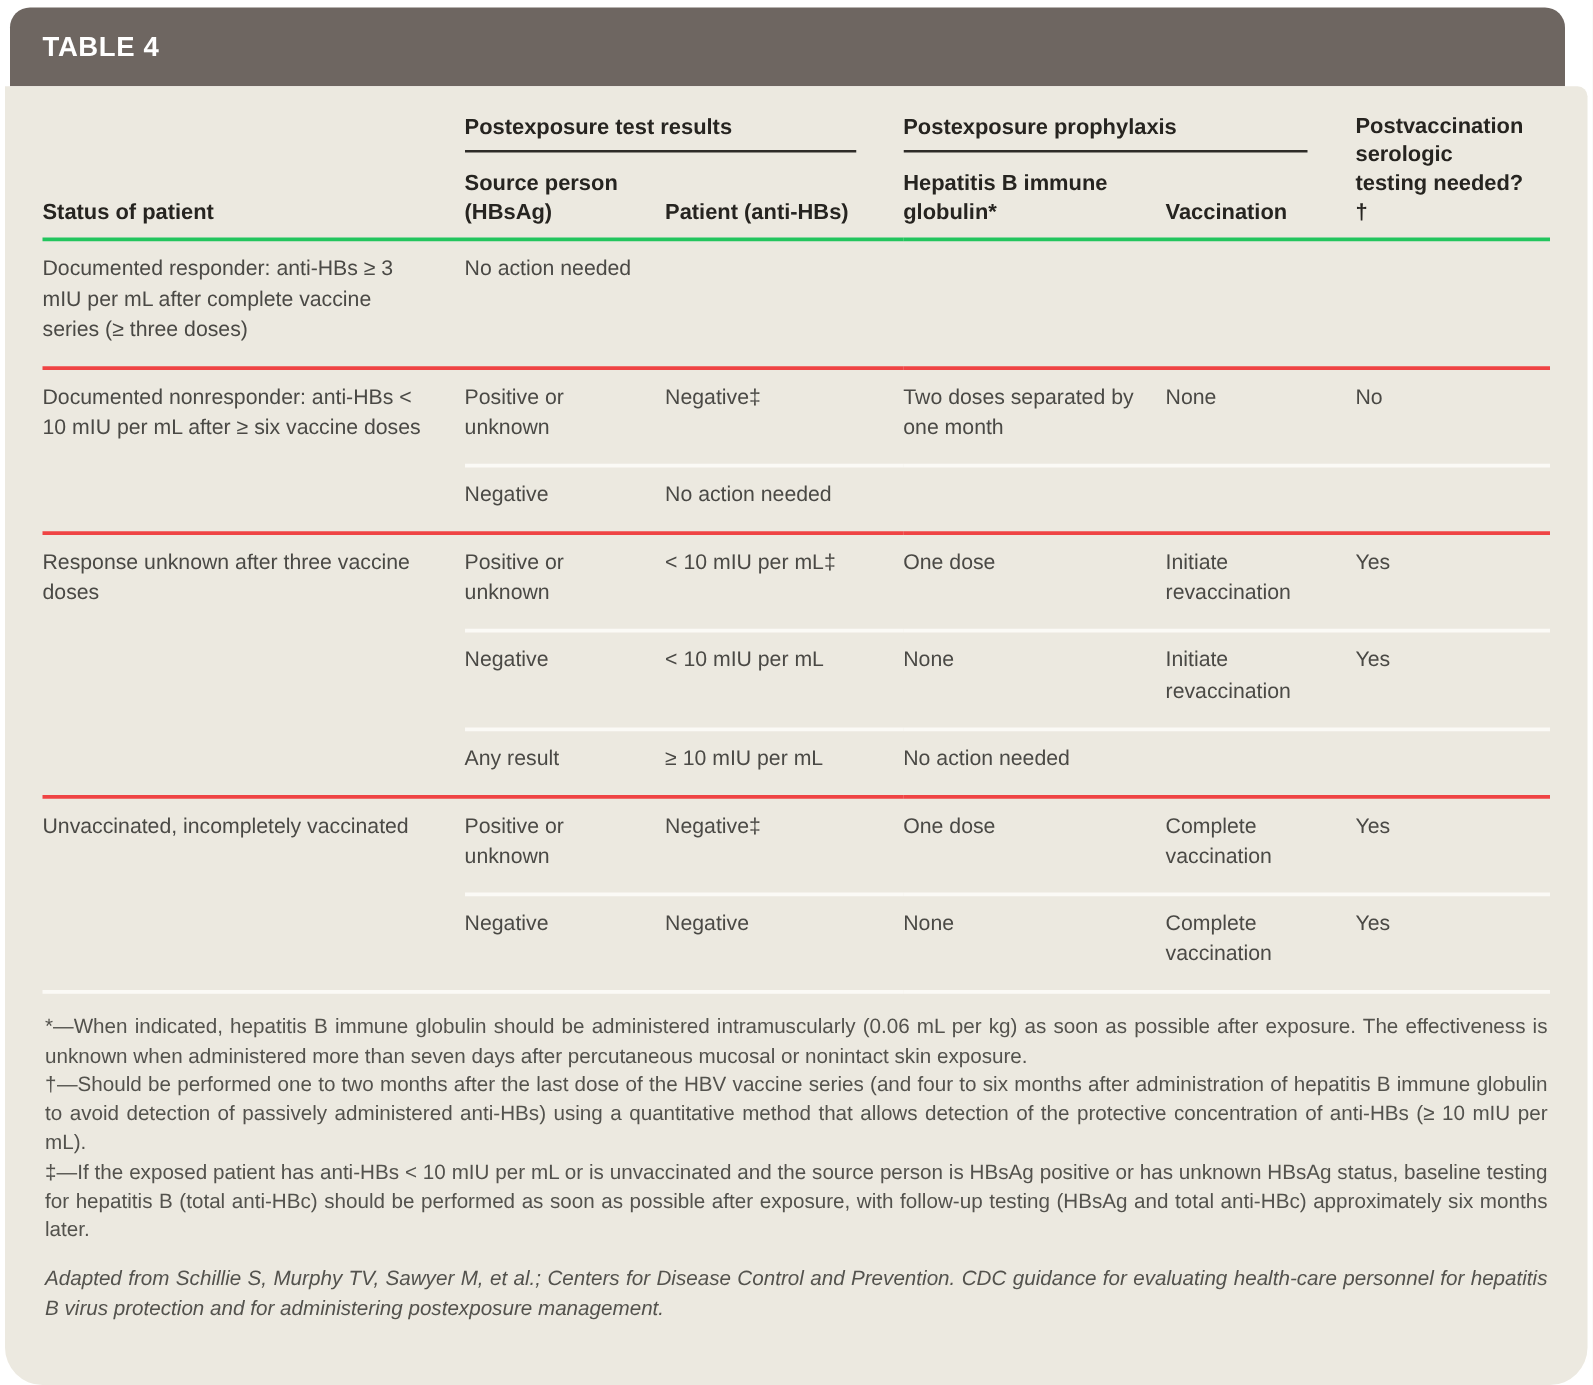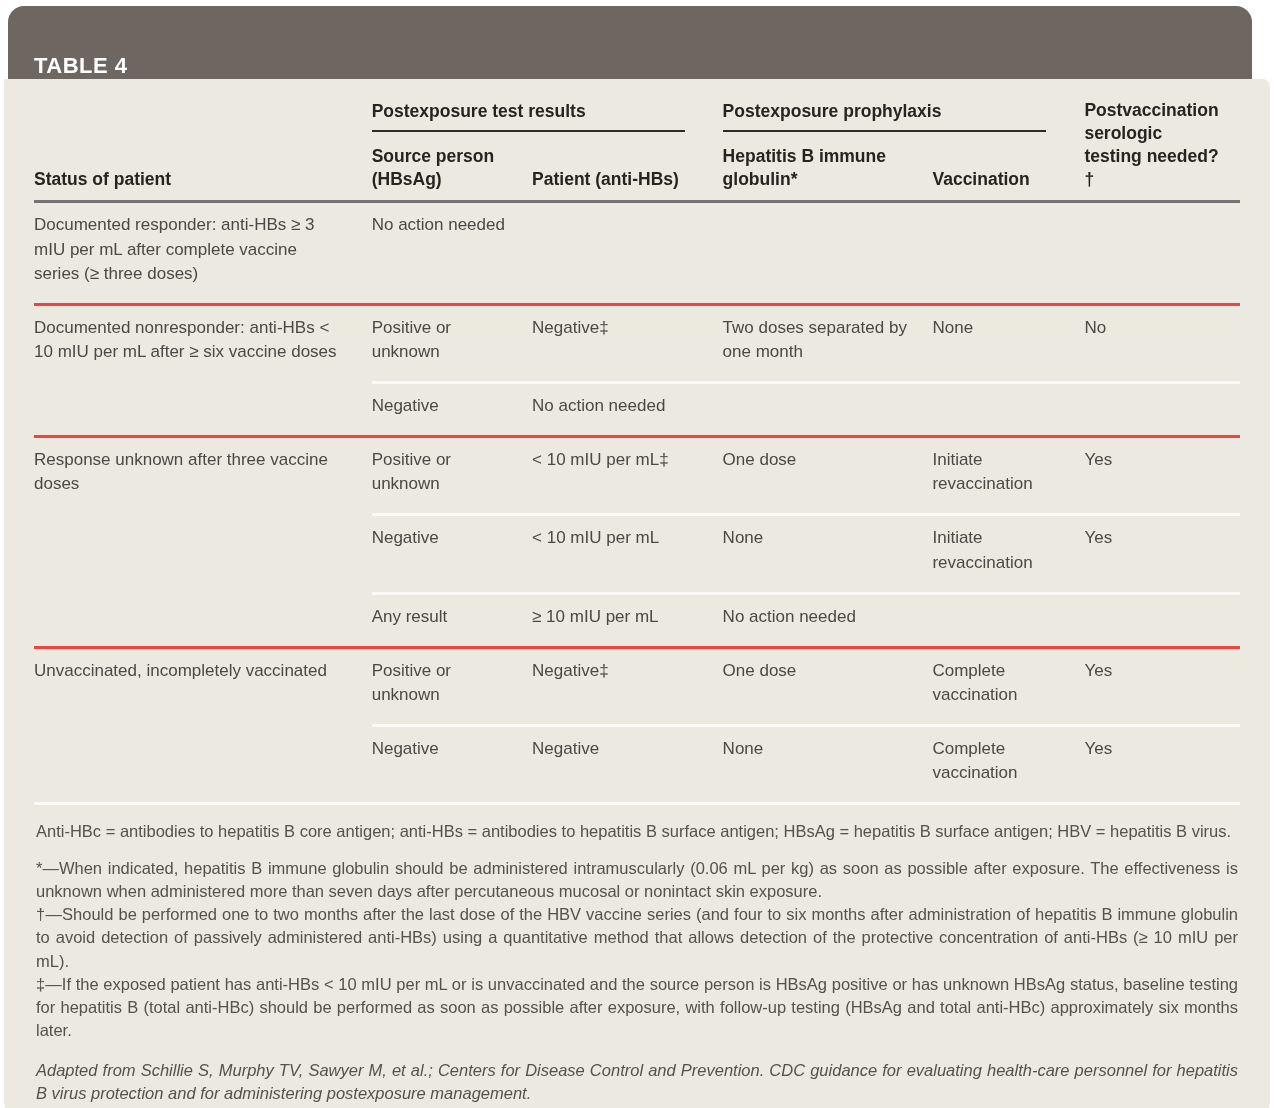--- a/index.html
+++ b/index.html
@@ -2,24 +2,24 @@
 <html><head>
 <meta charset="utf-8">
 <style>
   html,body { margin:0; padding:0; background:#ffffff; }
   body {
     width:1274px; height:1108px;
     font-family:"Liberation Sans", sans-serif;
     -webkit-font-smoothing:antialiased;
   }
   .titlebar {
-    margin:6px 22px 0 8px; height:73px;
+    margin:6px 22px 0 8px; height:63px;
     background:#6E6661;
     border-radius:16px 16px 0 0;
-    display:flex; align-items:flex-end;
+    display:flex; align-items:center;
   }
   .titlebar .bar-label {
     color:#ffffff; font-weight:bold; font-size:22px;
     letter-spacing:0.5px; padding-left:26px;
   }
   .card {
     margin:0 4px; box-sizing:border-box;
     background:#ECE9E0;
     border-radius:0 8px 30px 30px;
     padding:20px 30px 24px 30px;
@@ -38,21 +38,21 @@
 
   th, td {
     text-align:left; vertical-align:top;
     padding:10px 24px 17px 0;
     font-size:17px; color:#4A4945; line-height:1.42;
     word-wrap:break-word;
   }
   thead th {
     vertical-align:bottom; font-weight:bold; color:#262420;
     padding:0 18px 9px 0; font-size:17.5px; line-height:1.32;
-    border-bottom:3px solid #737373;
+    border-bottom:3px solid #22c55e;
   }
   thead tr.col-row th { padding-top:12px;margin-left:20px; }
   th.spanner { border-bottom:none; padding-bottom:0;margin-top:11px; }
   th.spanner .spanner-inner {
     display:block; padding-bottom:7px; margin-right:20px;
     border-bottom:2.5px solid #2E2C28;
   }
   tbody.grp + tbody.grp tr:first-child > td { border-top:3px solid #ef4444; }
   tbody.grp tr + tr > td { border-top:3px solid #FBFAF6; }
   td.status { padding-right:30px; }
@@ -172,19 +172,18 @@
         <td>Negative</td>
         <td>Negative</td>
         <td>None</td>
         <td>Complete vaccination</td>
         <td>Yes</td>
       </tr>
     </tbody>
   </table>
 
   <div class="footnotes">
-    <p class="fnote fn-abbr">Anti-HBc = antibodies to hepatitis B core antigen; anti-HBs = antibodies to hepatitis B surface antigen; HBsAg = hepatitis B surface antigen; HBV = hepatitis B virus.</p>
     <p class="fnote">*—When indicated, hepatitis B immune globulin should be administered intramuscularly (0.06 mL per kg) as soon as possible after exposure. The effectiveness is unknown when administered more than seven days after percutaneous mucosal or nonintact skin exposure.</p>
     <p class="fnote">†—Should be performed one to two months after the last dose of the HBV vaccine series (and four to six months after administration of hepatitis B immune globulin to avoid detection of passively administered anti-HBs) using a quantitative method that allows detection of the protective concentration of anti-HBs (≥ 10 mIU per mL).</p>
     <p class="fnote">‡—If the exposed patient has anti-HBs &lt; 10 mIU per mL or is unvaccinated and the source person is HBsAg positive or has unknown HBsAg status, baseline testing for hepatitis B (total anti-HBc) should be performed as soon as possible after exposure, with follow-up testing (HBsAg and total anti-HBc) approximately six months later.</p>
     <p class="source-line"><span>Adapted from Schillie S, Murphy TV, Sawyer M, et al.; Centers for Disease Control and Prevention. CDC guidance for evaluating health-care personnel for hepatitis B virus protection and for administering postexposure management. </span></p>
   </div>
 </div>
 
 </body></html>

